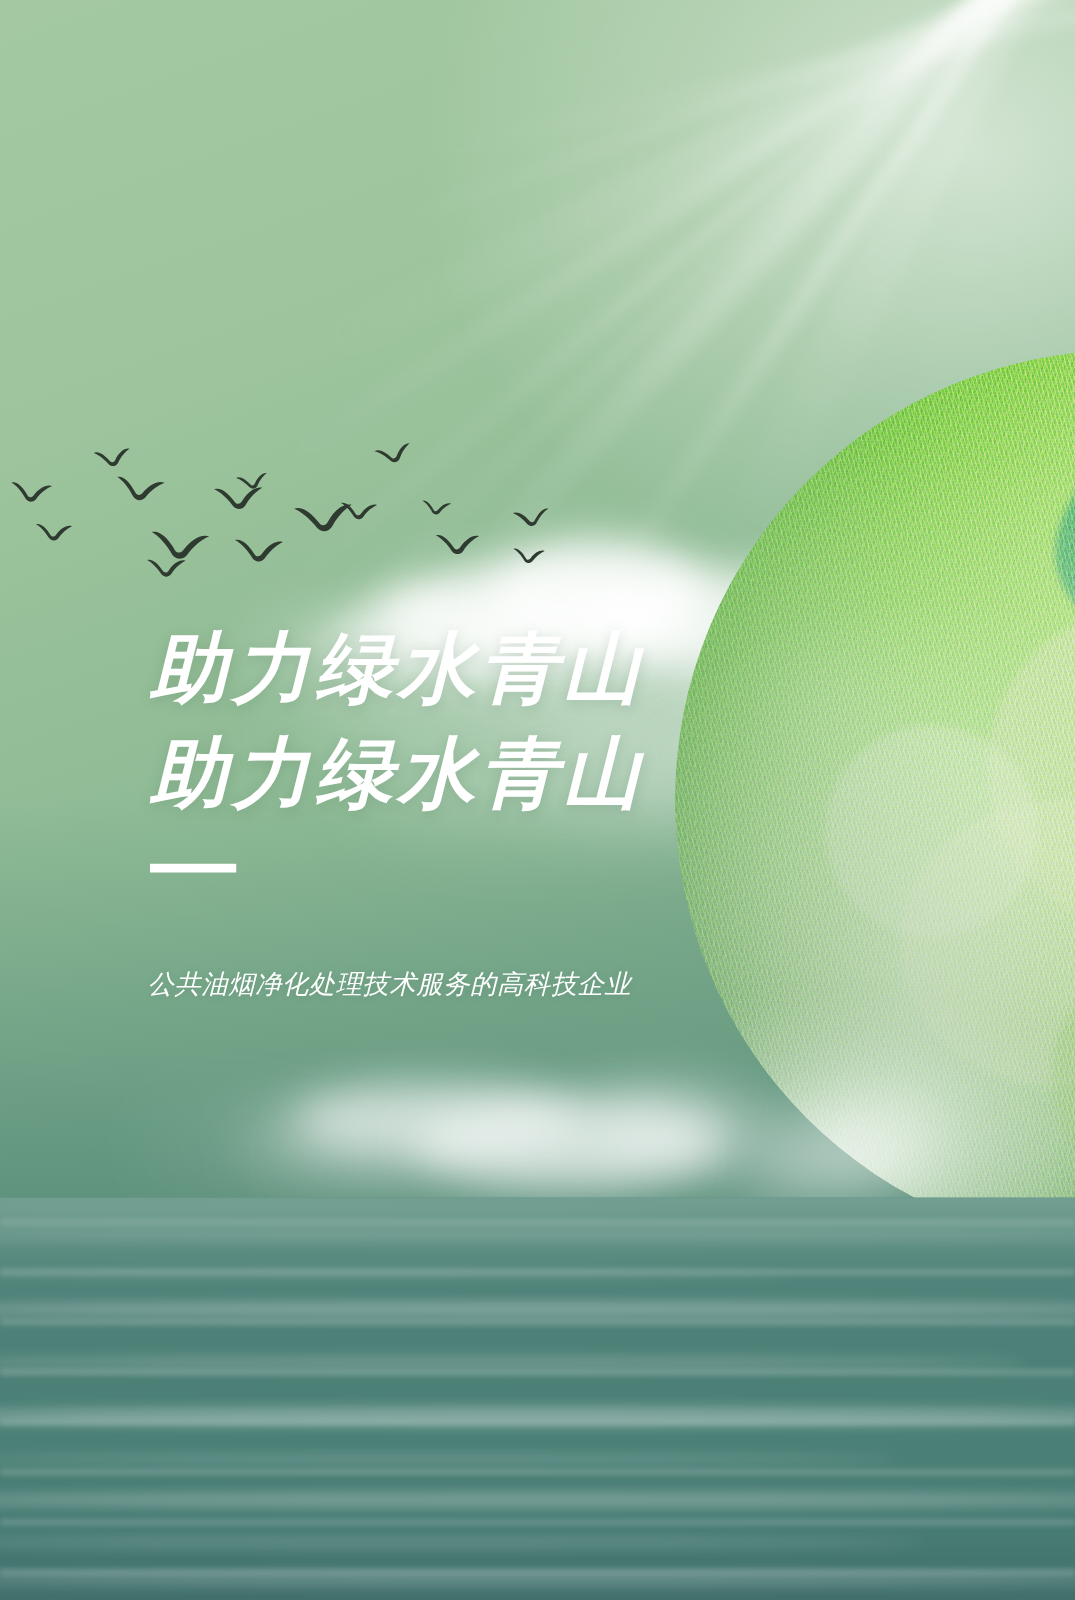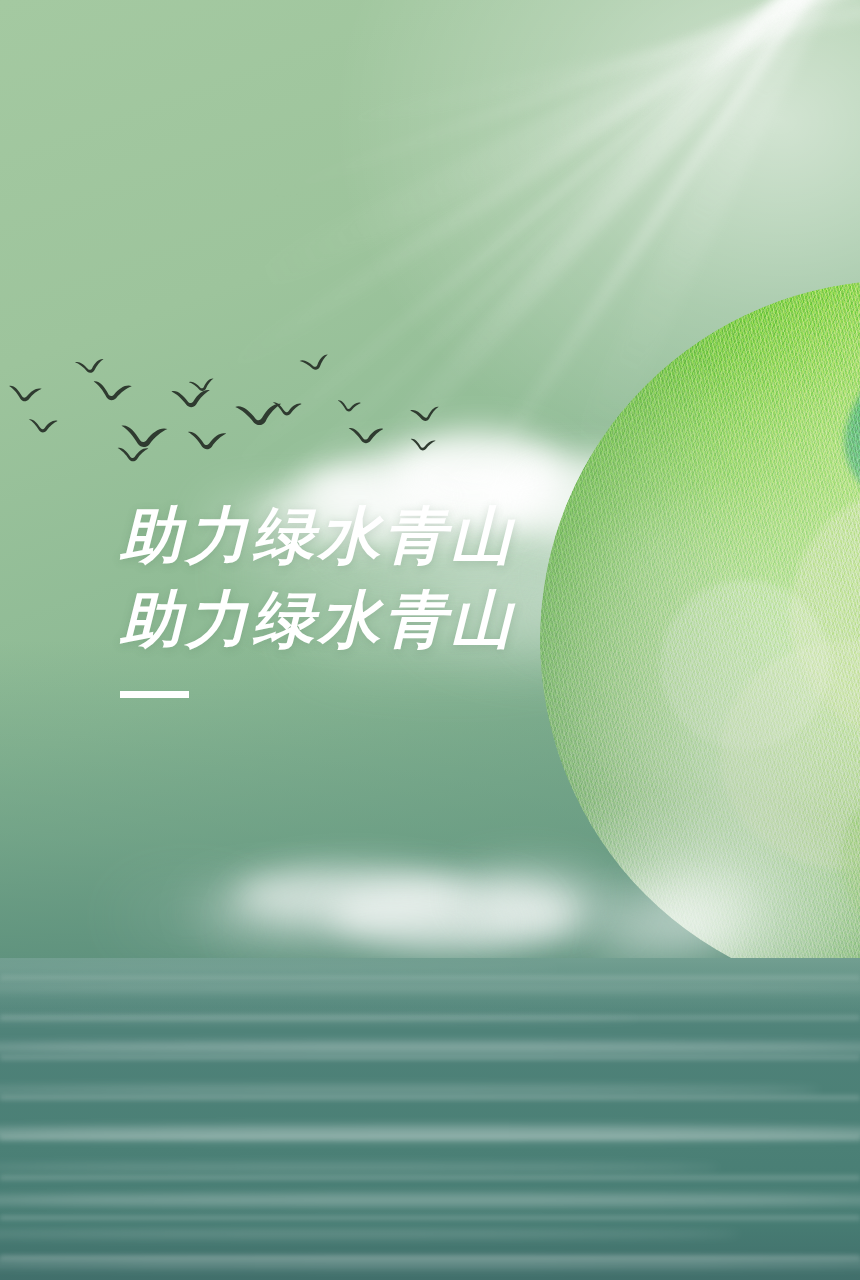--- a/index.html
+++ b/index.html
@@ -353,15 +353,16 @@
     </div>
 
   <div class="headline">
     <div>助力绿水青山</div>
     <div>助力绿水青山</div>
   </div>
 
   <div class="divider"></div>
 
   <div class="subtitle">
+    <div>公共油烟净化处理技术服务的高科技企业</div>
   </div>
 
 </div>
 
 </body></html>

